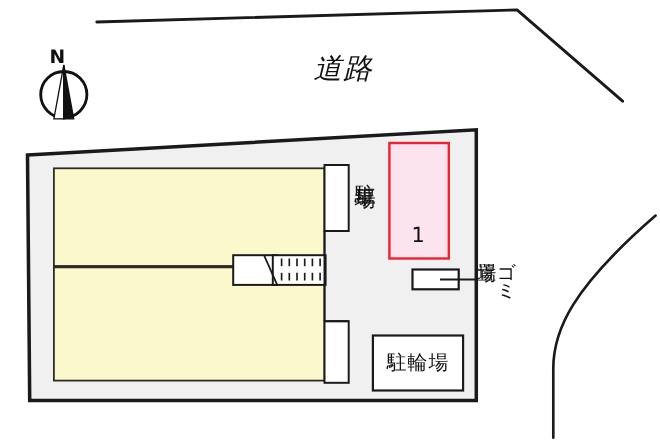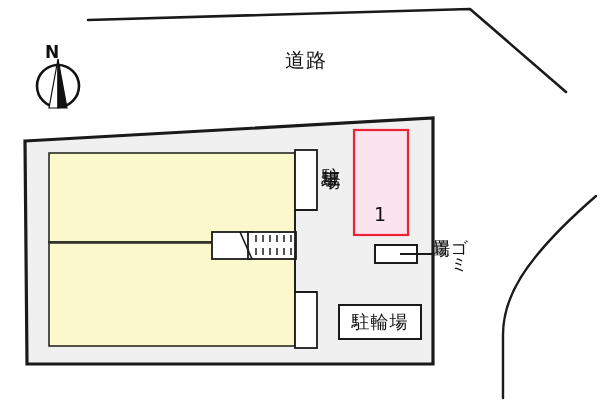--- a/index.html
+++ b/index.html
@@ -28,23 +28,24 @@
     position: absolute;
     font-family: "DejaVu Sans", "Liberation Sans", sans-serif;
     color: #111111;
     white-space: pre;
     line-height: 1.0;
   }
   
   #road-label {
     left: 285px;
     top: 50px;
-    font-size: 20px;
+    font-size: 26px;
     letter-spacing: 1px;
     font-weight: 500;
+    font-style: italic;
   }
   
   #parking-label {
     left: 322px;
     top: 152px;
     font-size: 19px;
     writing-mode: vertical-rl;
     text-orientation: upright;
     letter-spacing: 2px;
     font-weight: 500;
@@ -69,21 +70,21 @@
   #garbage-label .gcol {
     writing-mode: vertical-rl;
     text-orientation: upright;
     letter-spacing: 1px;
   }
   
   #bicycle-box {
     left: 338px;
     top: 304px;
     width: 84px;
-    height: 36px;
+    height: 52px;
     border: 2px solid #1a1a1a;
     background: #ffffff;
     box-sizing: border-box;
     display: flex;
     align-items: center;
     justify-content: center;
   }
   #bicycle-label {
     font-size: 18px;
     letter-spacing: 1px;

